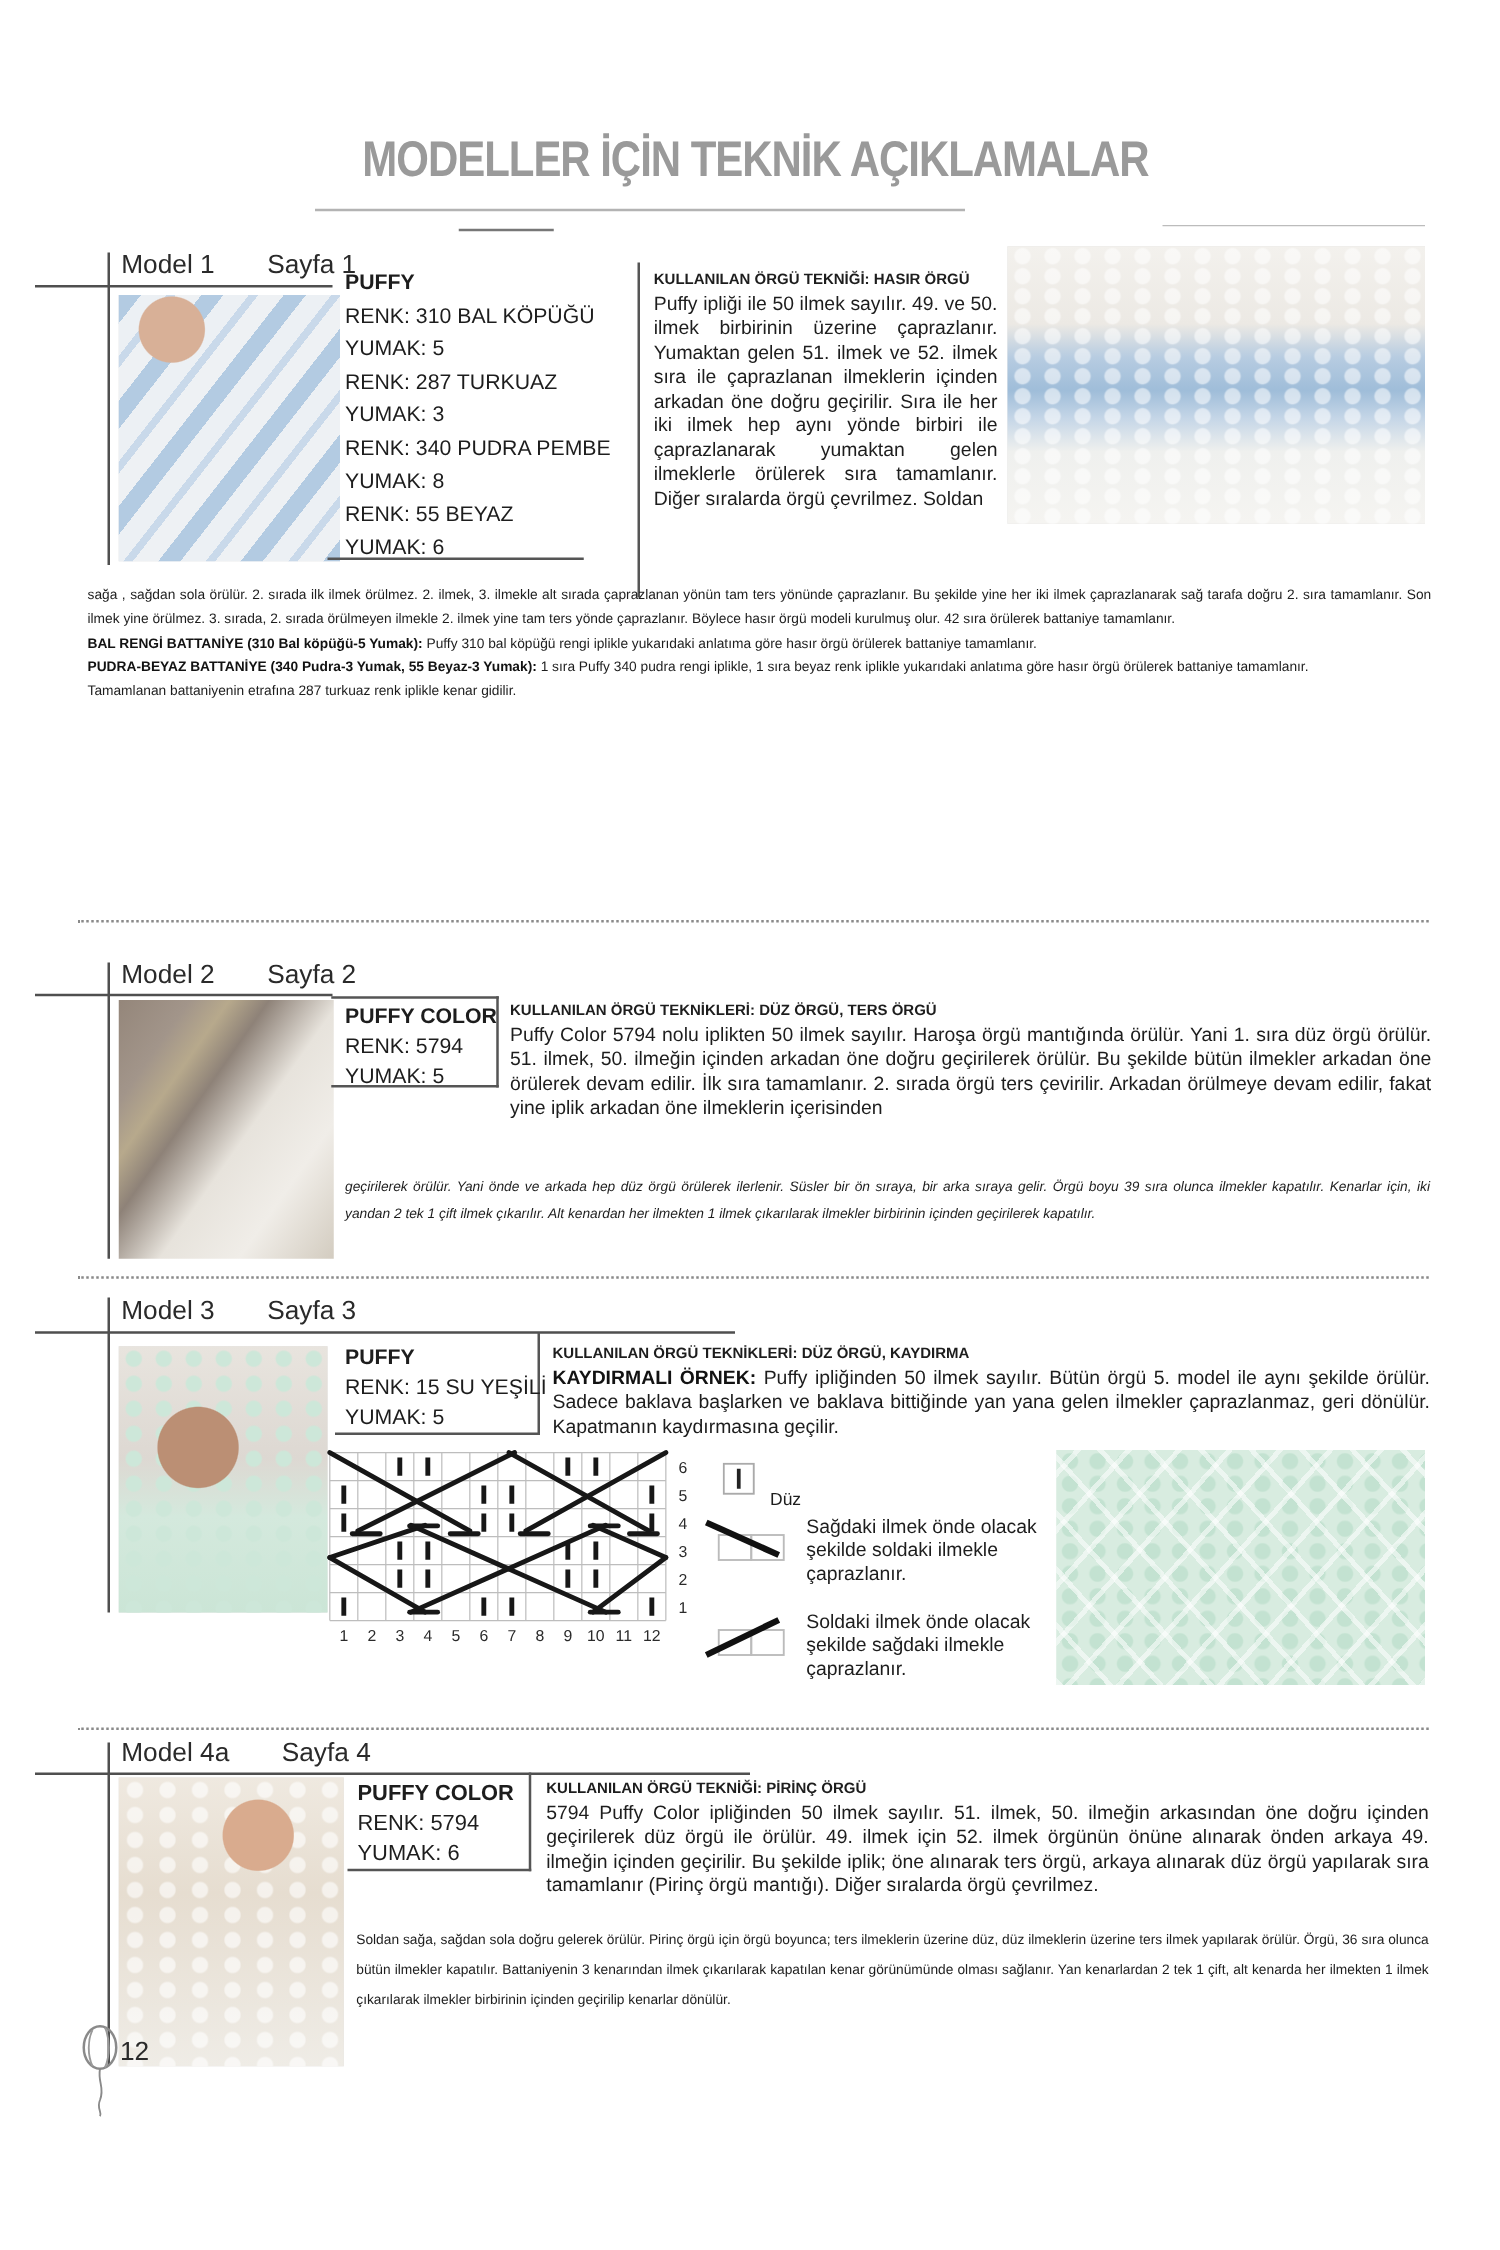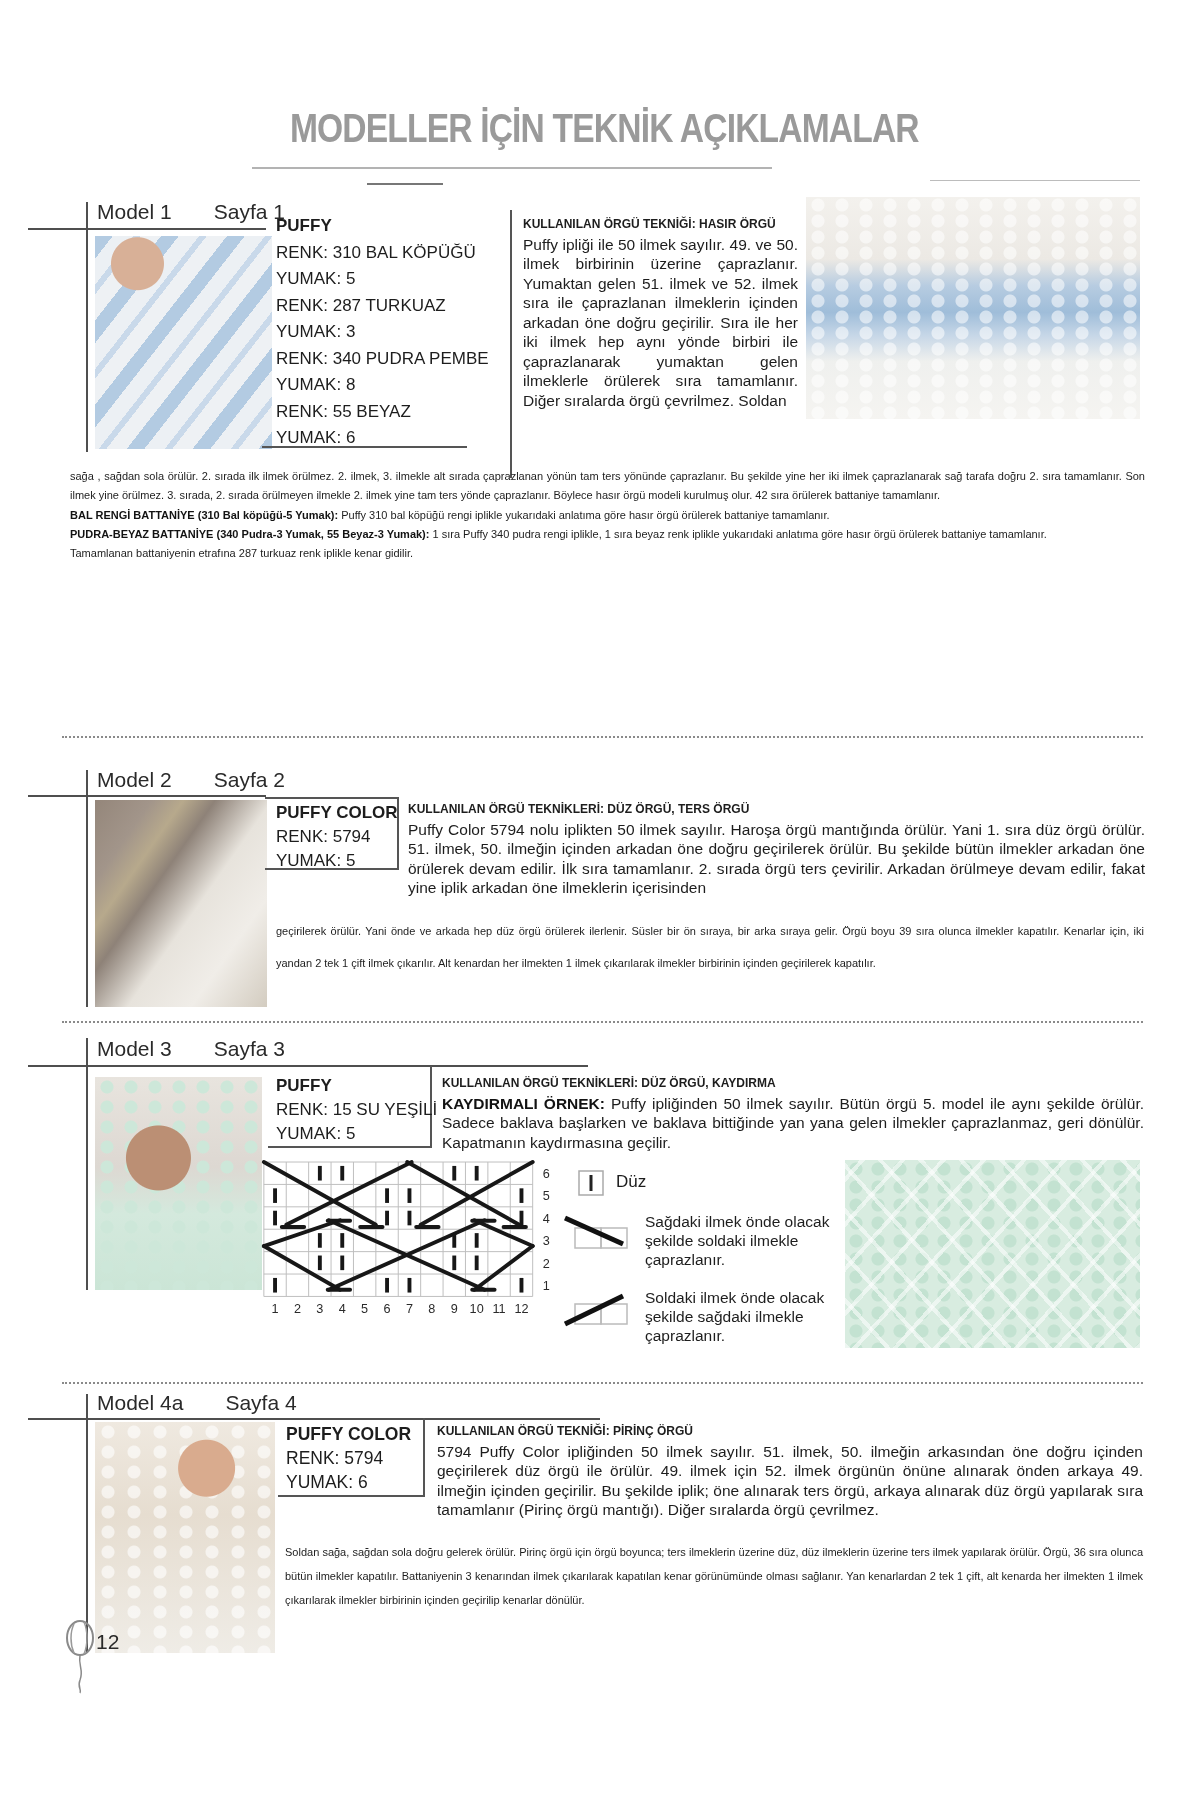--- a/index.html
+++ b/index.html
@@ -127,21 +127,21 @@
   <div class="abs spec" style="left:276px;top:801px;line-height:24px;">
     <div class="sp-title">PUFFY COLOR</div>
     <div>RENK: 5794</div>
     <div>YUMAK: 5</div>
   </div>
 
   <div class="abs tech" style="left:408px;top:798px;width:737px;">
     <span class="th">KULLANILAN ÖRGÜ TEKNİKLERİ: DÜZ ÖRGÜ, TERS ÖRGÜ</span><br>
     <span>Puffy Color 5794 nolu iplikten 50 ilmek sayılır. Haroşa örgü mantığında örülür. Yani 1. sıra düz örgü örülür. 51. ilmek, 50. ilmeğin içinden arkadan öne doğru geçirilerek örülür. Bu şekilde bütün ilmekler arkadan öne örülerek devam edilir. İlk sıra tamamlanır. 2. sırada örgü ters çevirilir. Arkadan örülmeye devam edilir, fakat yine iplik arkadan öne ilmeklerin içerisinden</span>
   </div>
-  <div class="abs body-text" style="left:276px;top:915px;width:868px;line-height:32px;">
+  <div class="abs body-text" style="left:276px;top:940px;width:868px;line-height:21px;font-style:italic;">
     <p>geçirilerek örülür. Yani önde ve arkada hep düz örgü örülerek ilerlenir. Süsler bir ön sıraya, bir arka sıraya gelir. Örgü boyu 39 sıra olunca ilmekler kapatılır. Kenarlar için, iki yandan 2 tek 1 çift ilmek çıkarılır. Alt kenardan her ilmekten 1 ilmek çıkarılarak ilmekler birbirinin içinden geçirilerek kapatılır.</p>
   </div>
 
   <div class="abs dotted" style="left:62px;top:1021px;width:1081px;"></div>
 
   <div class="abs vline" style="left:86px;top:1038px;height:252px;"></div>
   <div class="abs hline" style="left:28px;top:1065px;width:560px;"></div>
   <div class="abs sec-header" style="left:97px;top:1037px;align-items:center;">
     <span>Model 3</span>
     <span>Sayfa 3</span>
@@ -245,21 +245,21 @@
         <text x="296" y="45.5" text-anchor="middle" font-size="13" fill="#2a2a2a" font-family="&quot;Liberation Sans&quot;,sans-serif">5</text>
         <text x="296" y="22.5" text-anchor="middle" font-size="13" fill="#2a2a2a" font-family="&quot;Liberation Sans&quot;,sans-serif">6</text>
       </svg>
   </div>
 
   <div class="abs legend-item" style="left:578px;top:1170px;">
     <svg width="26" height="26">
       <rect x="1" y="1" width="24" height="24" fill="none" stroke="#aaa" stroke-width="1.5"></rect>
       <line x1="13" y1="5" x2="13" y2="21" stroke="#222" stroke-width="3"></line>
     </svg>
-    <span class="legend-label" style="font-size:17px;margin-top:2px;">Düz</span>
+    <span class="legend-label" style="font-size:14px;margin-top:20px;">Düz</span>
   </div>
   <div class="abs legend-item" style="left:563px;top:1212px;">
     <svg width="70" height="42">
       <rect x="12" y="16" width="26" height="20" fill="none" stroke="#bbb" stroke-width="1.5"></rect>
       <rect x="38" y="16" width="26" height="20" fill="none" stroke="#bbb" stroke-width="1.5"></rect>
       <line x1="2" y1="6" x2="60" y2="32" stroke="#111" stroke-width="5"></line>
     </svg>
     <span class="legend-label" style="width:216px;">Sağdaki ilmek önde olacak şekilde soldaki ilmekle çaprazlanır.</span>
   </div>
   <div class="abs legend-item" style="left:563px;top:1288px;">

